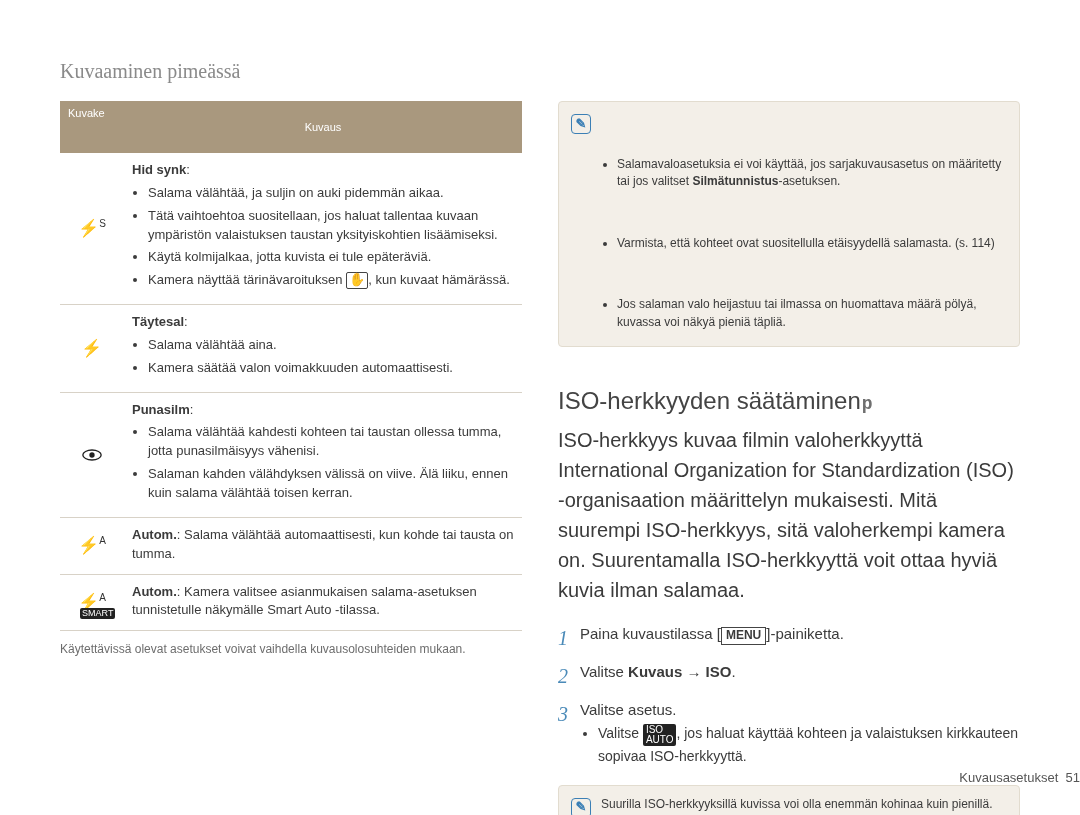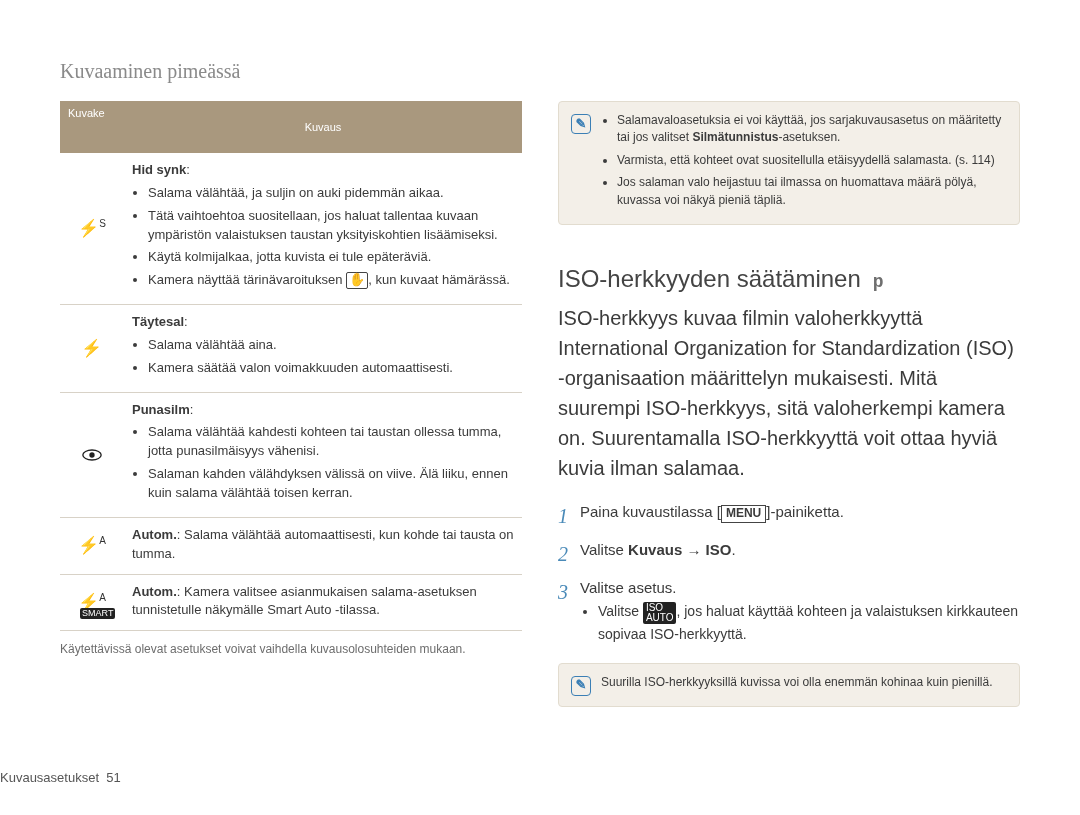--- a/index.html
+++ b/index.html
@@ -74,31 +74,31 @@
     border: 1.5px solid #3b7fb5;
     border-radius: 4px;
     color: #3b7fb5;
     display: flex; align-items: center; justify-content: center;
     font-size: 13px;
     flex-shrink: 0;
     font-weight: bold;
     margin-top: 2px;
   }
   .notebox ul { list-style: disc; margin-left: 16px; }
-  .notebox ul li { margin-bottom: 5px; }
+  .notebox ul li { margin-bottom: 5px; margin-top: 44px; }
   .notebox .bold { font-weight: bold; }
   .section-title {
     font-size: 24px;
     font-weight: 300;
     color: #444;
     margin-top: 40px;
     margin-bottom: 10px;
     display: flex;
     align-items: baseline;
-    gap: 12px;
+    gap: 1px;
   }
   .mode-p {
     font-family: "Courier New", monospace;
     font-weight: bold;
     color: #6f6f6f;
     font-size: 18px;
   }
   .section-desc {
     font-size: 20px;
     line-height: 1.5;
@@ -138,21 +138,21 @@
     border-radius: 2px;
     vertical-align: middle;
     line-height: 1;
   }
   .iso-auto-icon div { line-height: 1; }
   .sub-bullets { list-style: disc; margin-left: 18px; font-size: 14px; margin-top: 2px; }
   .page-footer {
     position: absolute;
     bottom: 30px;
     left: 0; right: 0;
-    text-align: left;
+    text-align: right;
     font-size: 13px;
     color: #555;
   }
   .dim-icon { color: #333; position: relative; }
   .flash-icon { font-size: 17px; }
   .sup { font-size: 10px; vertical-align: super; }
   .hand-icon {
     display:inline-block;
     font-size:13px;
     border:1px solid #444;

